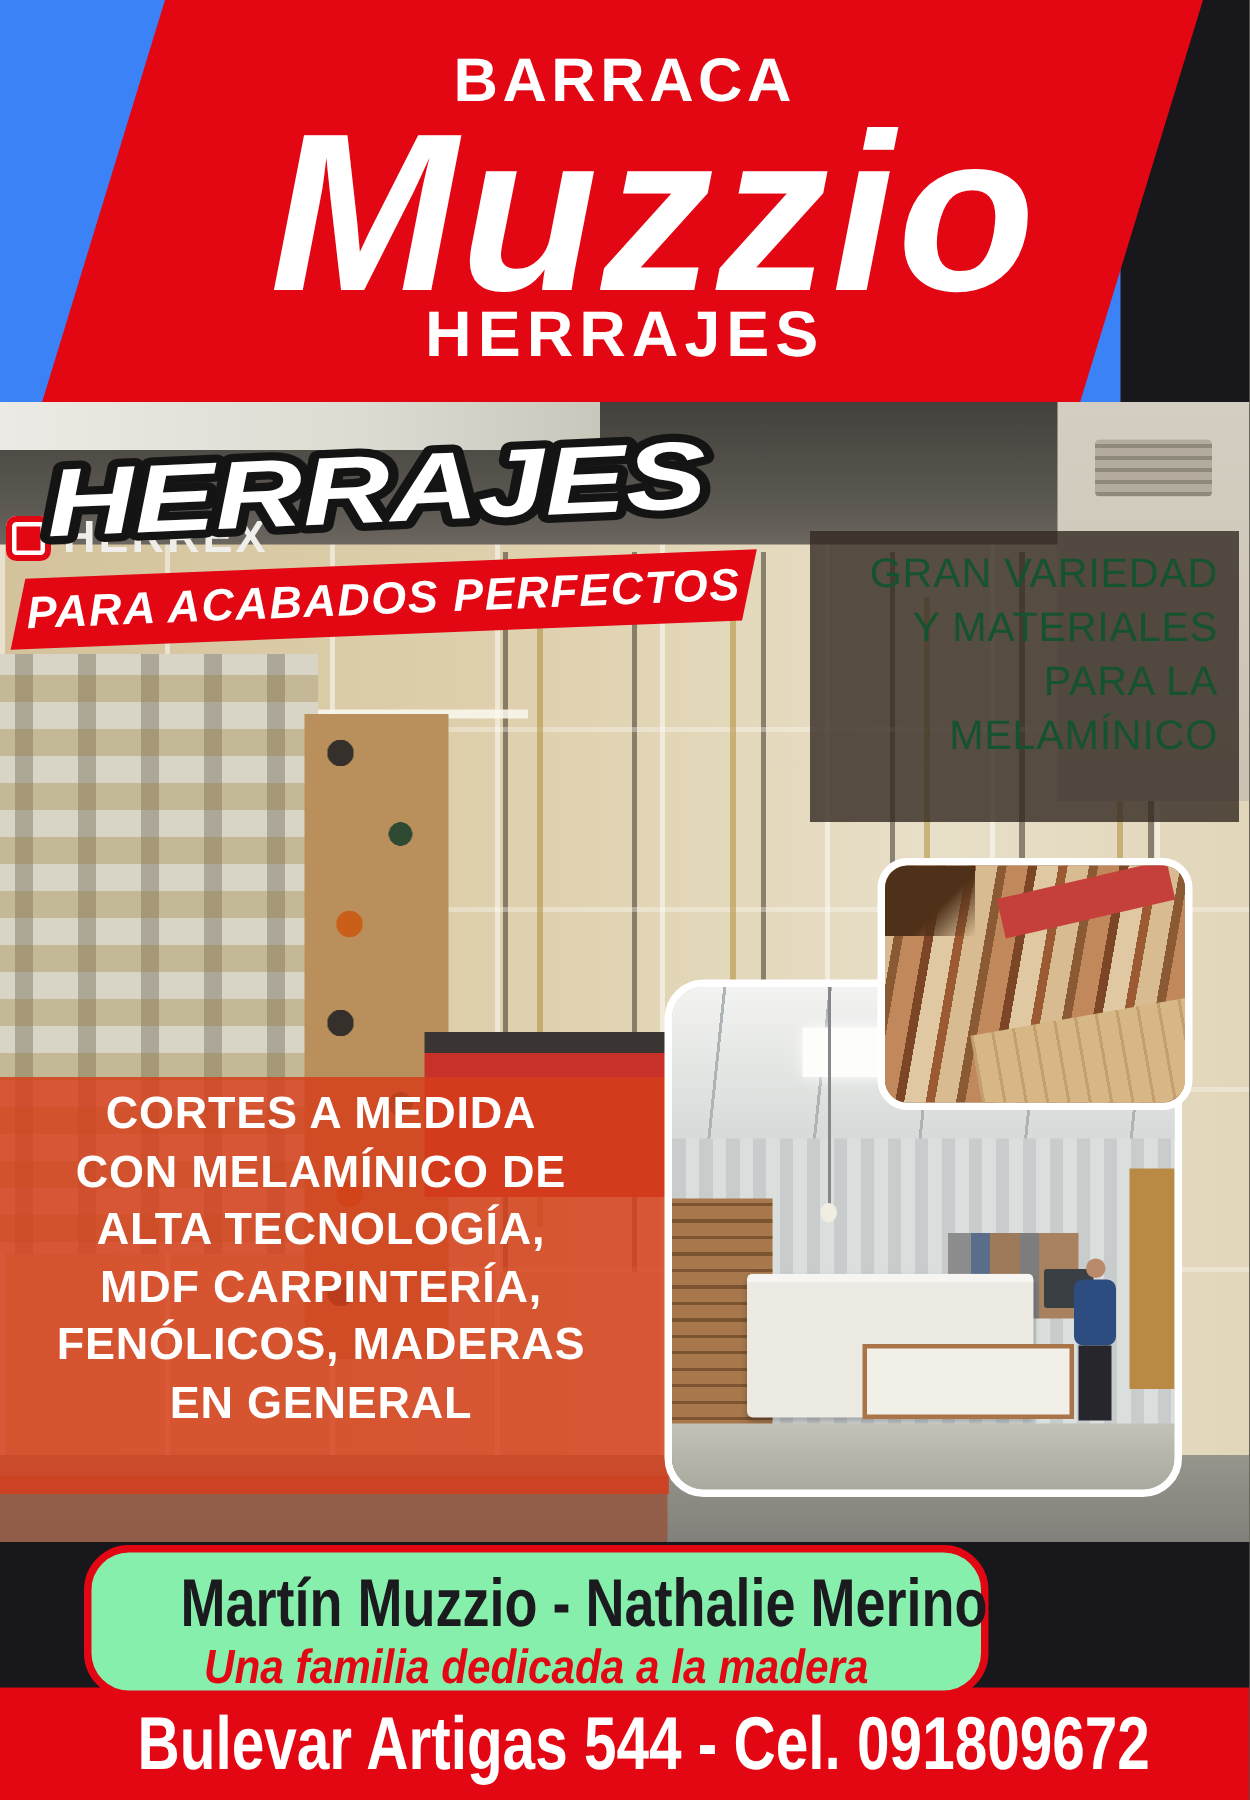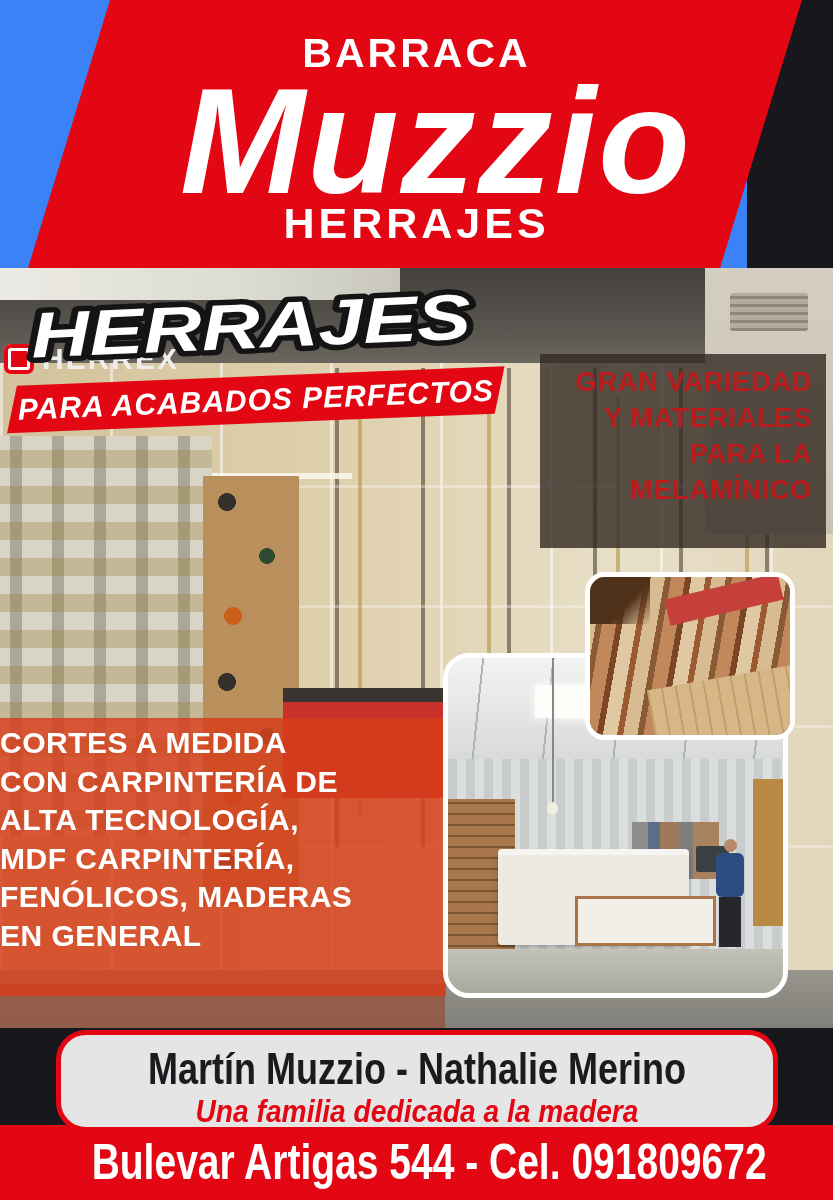--- a/index.html
+++ b/index.html
@@ -64,25 +64,25 @@
     transform:rotate(-2.5deg);z-index:8;}
   
   .tagline-banner{position:absolute;left:12px;top:118px;width:488px;height:47px;background:#e30613;
     transform:rotate(-2.3deg) skewX(-14deg);transform-origin:left center;z-index:7;}
   .tagline-text{display:block;transform:skewX(14deg);text-align:center;color:#fff;
     font-weight:bold;font-style:italic;font-size:30px;line-height:47px;letter-spacing:1px;}
   
   .variety-box{position:absolute;left:540px;top:86px;width:286px;height:194px;
     background:rgba(50,40,32,0.80);z-index:4;
     padding:10px 14px 0 0;box-sizing:border-box;text-align:right;}
-  .vline{color:#b91c1c;font-weight:bold;font-size:27.5px;line-height:36px;letter-spacing:.5px;}
+  .vline{color:#14532d;font-weight:normal;font-size:27.5px;line-height:36px;letter-spacing:.5px;}
   
   .cuts-overlay{position:absolute;left:0;top:450px;width:446px;height:278px;
     background:rgba(213,62,26,0.84);z-index:3;
-    padding:6px 18px 12px 0;box-sizing:border-box;text-align:left;}
+    padding:6px 18px 12px 0;box-sizing:border-box;text-align:center;}
   .cline{color:#fff;font-weight:bold;font-size:30px;line-height:38.5px;letter-spacing:.5px;}
   
   .workshop-photo{position:absolute;left:443px;top:385px;width:335px;height:335px;
     border:5px solid #fff;border-radius:26px;overflow:hidden;background:#cdd1d2;z-index:5;}
   .ws-roof{position:absolute;left:0;top:0;width:100%;height:30%;
     background:
       repeating-linear-gradient(96deg, rgba(0,0,0,0) 0 34px, #aeb4b6 34px 36px, rgba(0,0,0,0) 36px 70px),
       linear-gradient(180deg,#f3f4f2,#d7dad8);}
   .ws-skylight{position:absolute;left:26%;top:8%;width:26%;height:10%;background:#fdfdfa;box-shadow:0 0 10px #fff;}
   .ws-wall{position:absolute;left:0;top:28%;width:100%;height:60%;
@@ -111,21 +111,21 @@
   .lp-stripes{position:absolute;inset:0;
     background:repeating-linear-gradient(100deg, #d9bb92 0 14px, #8a5a34 14px 20px, #c1885c 20px 34px, #7c4526 34px 40px, #e0c9a2 40px 54px, #9c5a32 54px 60px);}
   .lp-red{position:absolute;left:38%;top:6%;width:58%;height:17%;background:#c5403a;transform:rotate(-13deg);}
   .lp-plank{position:absolute;right:-6%;bottom:-8%;width:75%;height:45%;background:#d7b786;transform:rotate(-10deg);
     background-image:repeating-linear-gradient(90deg, rgba(140,90,40,.25) 0 2px, rgba(0,0,0,0) 2px 14px);}
   .lp-dark{position:absolute;left:0;top:0;width:30%;height:30%;
     background:linear-gradient(135deg,#4f3018 60%,rgba(79,48,24,0));}
   
   .footer-black{position:absolute;left:0;top:1028px;width:833px;height:97px;background:#17171c;}
   .footer-red{position:absolute;left:0;top:1125px;width:833px;height:75px;background:#e30613;}
-  .names-card{position:absolute;left:56px;top:1030px;width:722px;height:102px;background:#e5e5e5;
+  .names-card{position:absolute;left:56px;top:1030px;width:603px;height:102px;background:#86efac;
     border:5px solid #e30613;border-radius:30px;box-sizing:border-box;text-align:center;z-index:10;}
   .names{margin-top:8px;font-size:45px;font-weight:bold;color:#1b1b1f;
     transform:scaleX(.80);transform-origin:center;white-space:nowrap;}
   .slogan{margin-top:-2px;font-size:32px;font-weight:bold;font-style:italic;color:#e30613;
     transform:scaleX(.88);transform-origin:center;white-space:nowrap;}
   .address{width:833px;text-align:center;color:#fff;font-size:50px;font-weight:bold;line-height:74px;
     transform:scaleX(.78);transform-origin:center;white-space:nowrap;}
 </style>
 </head>
 <body>
@@ -155,21 +155,21 @@
     </div>
     <div class="shelf-line"></div>
     <div class="left-board"></div>
     <div class="caster-panel"></div>
     <div class="red-cab-left"></div>
     <div class="floor"></div>
     <div class="floor-left"></div>
 
     <div class="cuts-overlay">
       <div class="cline">CORTES A MEDIDA</div>
-      <div class="cline">CON CARPINTERÍA DE</div>
+      <div class="cline">CON MELAMÍNICO DE</div>
       <div class="cline">ALTA TECNOLOGÍA,</div>
       <div class="cline">MDF CARPINTERÍA,</div>
       <div class="cline">FENÓLICOS, MADERAS</div>
       <div class="cline">EN GENERAL</div>
     </div>
 
     <div class="workshop-photo">
       <div class="ws-wall"></div>
       <div class="ws-roof"></div>
       <div class="ws-skylight"></div>

